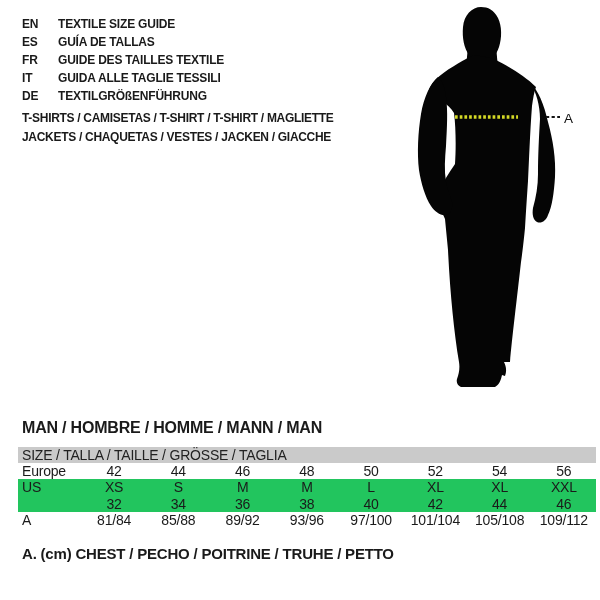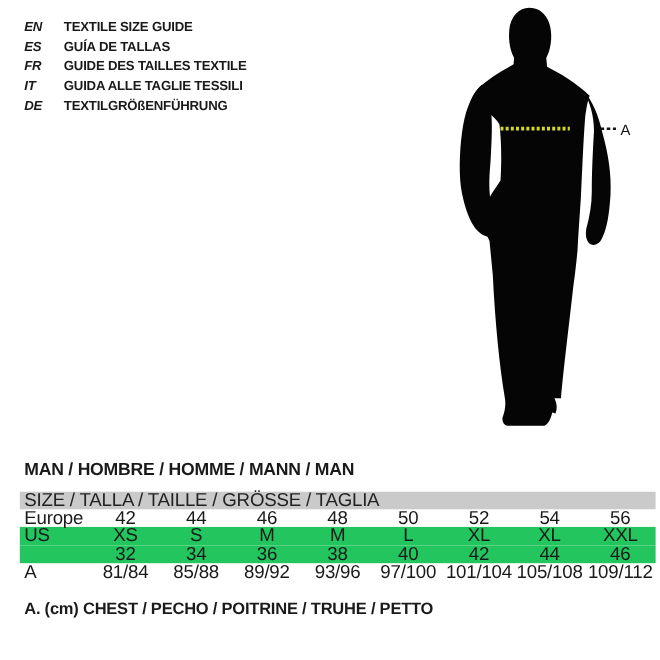--- a/index.html
+++ b/index.html
@@ -4,32 +4,32 @@
 <style>
   html,body{margin:0;padding:0;background:#fff;}
   .page{
     position:relative;width:600px;height:600px;background:#ffffff;
     font-family:"Liberation Sans",sans-serif;color:#1a1a1a;overflow:hidden;
   }
   
   .langs{position:absolute;left:22px;top:15px;}
   .lang-row{display:flex;height:18px;align-items:center;
     font-size:12px;font-weight:bold;letter-spacing:-0.2px;}
-  .lang-code{width:36px;font-style:italic;}
+  .lang-code{width:36px;}
   
   .cats{position:absolute;left:22px;top:109px;}
   .cat-line{height:19px;line-height:19px;font-size:12px;font-weight:bold;letter-spacing:-0.3px;}
   
   .figure-wrap{position:absolute;left:400px;top:0;width:200px;height:400px;}
   .figure-wrap svg{display:block;width:200px;height:400px;}
   .measure-letter{font-family:"Liberation Sans",sans-serif;font-size:13.5px;fill:#111;}
   
   .section-title{position:absolute;left:22px;top:419px;font-size:16px;font-weight:bold;letter-spacing:-0.2px;}
   
-  .size-table{position:absolute;left:18px;top:447px;width:578px;font-size:17px;letter-spacing:-0.2px;}
+  .size-table{position:absolute;left:18px;top:447px;width:578px;font-size:14px;letter-spacing:-0.2px;}
   .t-header{height:16px;line-height:16px;background:#cacaca;padding-left:4px;
     color:#222;white-space:nowrap;}
   .t-row{display:grid;grid-template-columns:64px repeat(8,1fr);height:16.3px;line-height:16.3px;}
   .t-row.shaded{background:#22c55e;}
   .t-label{padding-left:4px;text-align:left;}
   .t-cell{text-align:center;}
   
   .footnote{position:absolute;left:22px;top:545px;font-size:15px;font-weight:bold;letter-spacing:-0.2px;}
 </style>
 </head>
@@ -53,20 +53,24 @@
     <div class="lang-row">
       <span class="lang-code">IT</span>
       <span class="lang-label">GUIDA ALLE TAGLIE TESSILI</span>
     </div>
     <div class="lang-row">
       <span class="lang-code">DE</span>
       <span class="lang-label">TEXTILGRÖßENFÜHRUNG</span>
     </div>
   </div>
 
+  <div class="cats">
+    <div class="cat-line">T-SHIRTS / CAMISETAS / T-SHIRT / T-SHIRT / MAGLIETTE</div>
+    <div class="cat-line">JACKETS / CHAQUETAS / VESTES / JACKEN / GIACCHE</div>
+  </div>
 
   <div class="figure-wrap">
     <svg viewBox="0 0 200 400">
       <g fill="#050505">
 
         <path d="M81 7 C72 7 64 15 63 27 C62 38 64 48 69 55 C73 60 78 62 83 62
              C90 62 96 56 99 47 C102 38 102 26 98 18 C94 10 88 7 81 7 Z"></path>
 
         <path d="M68 46 L96 46 L98 68 L66 68 Z"></path>
 

